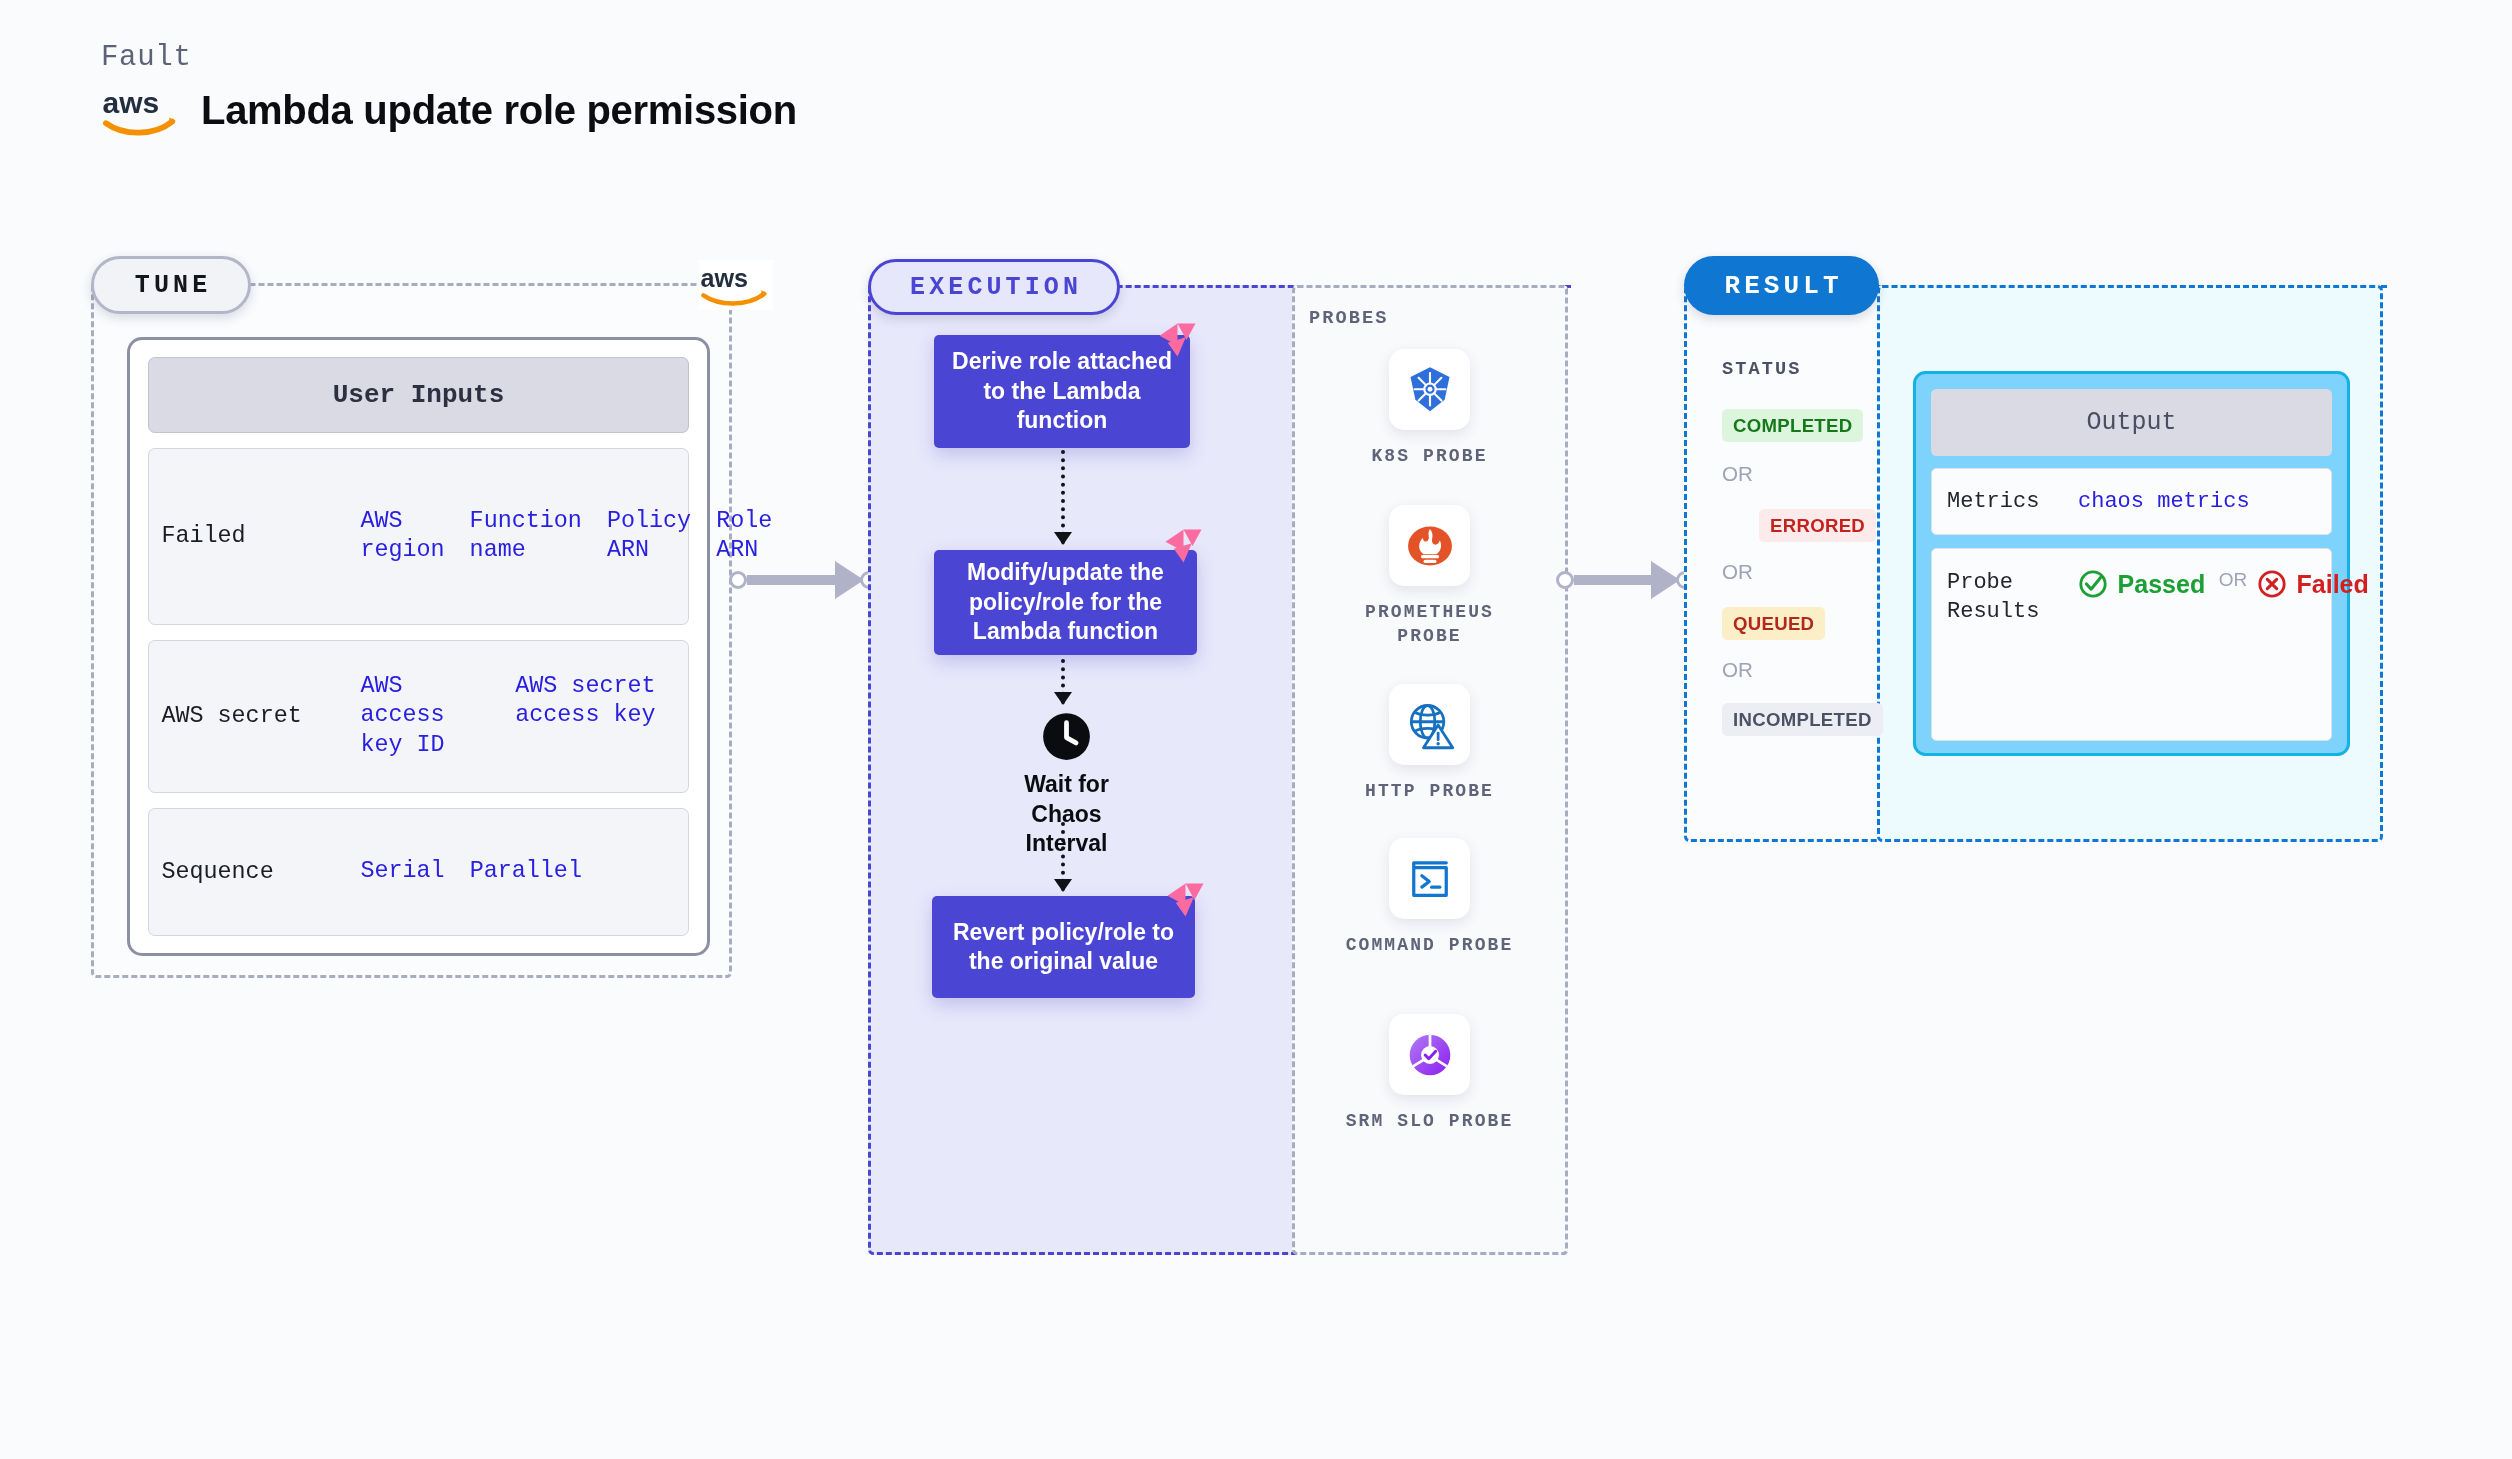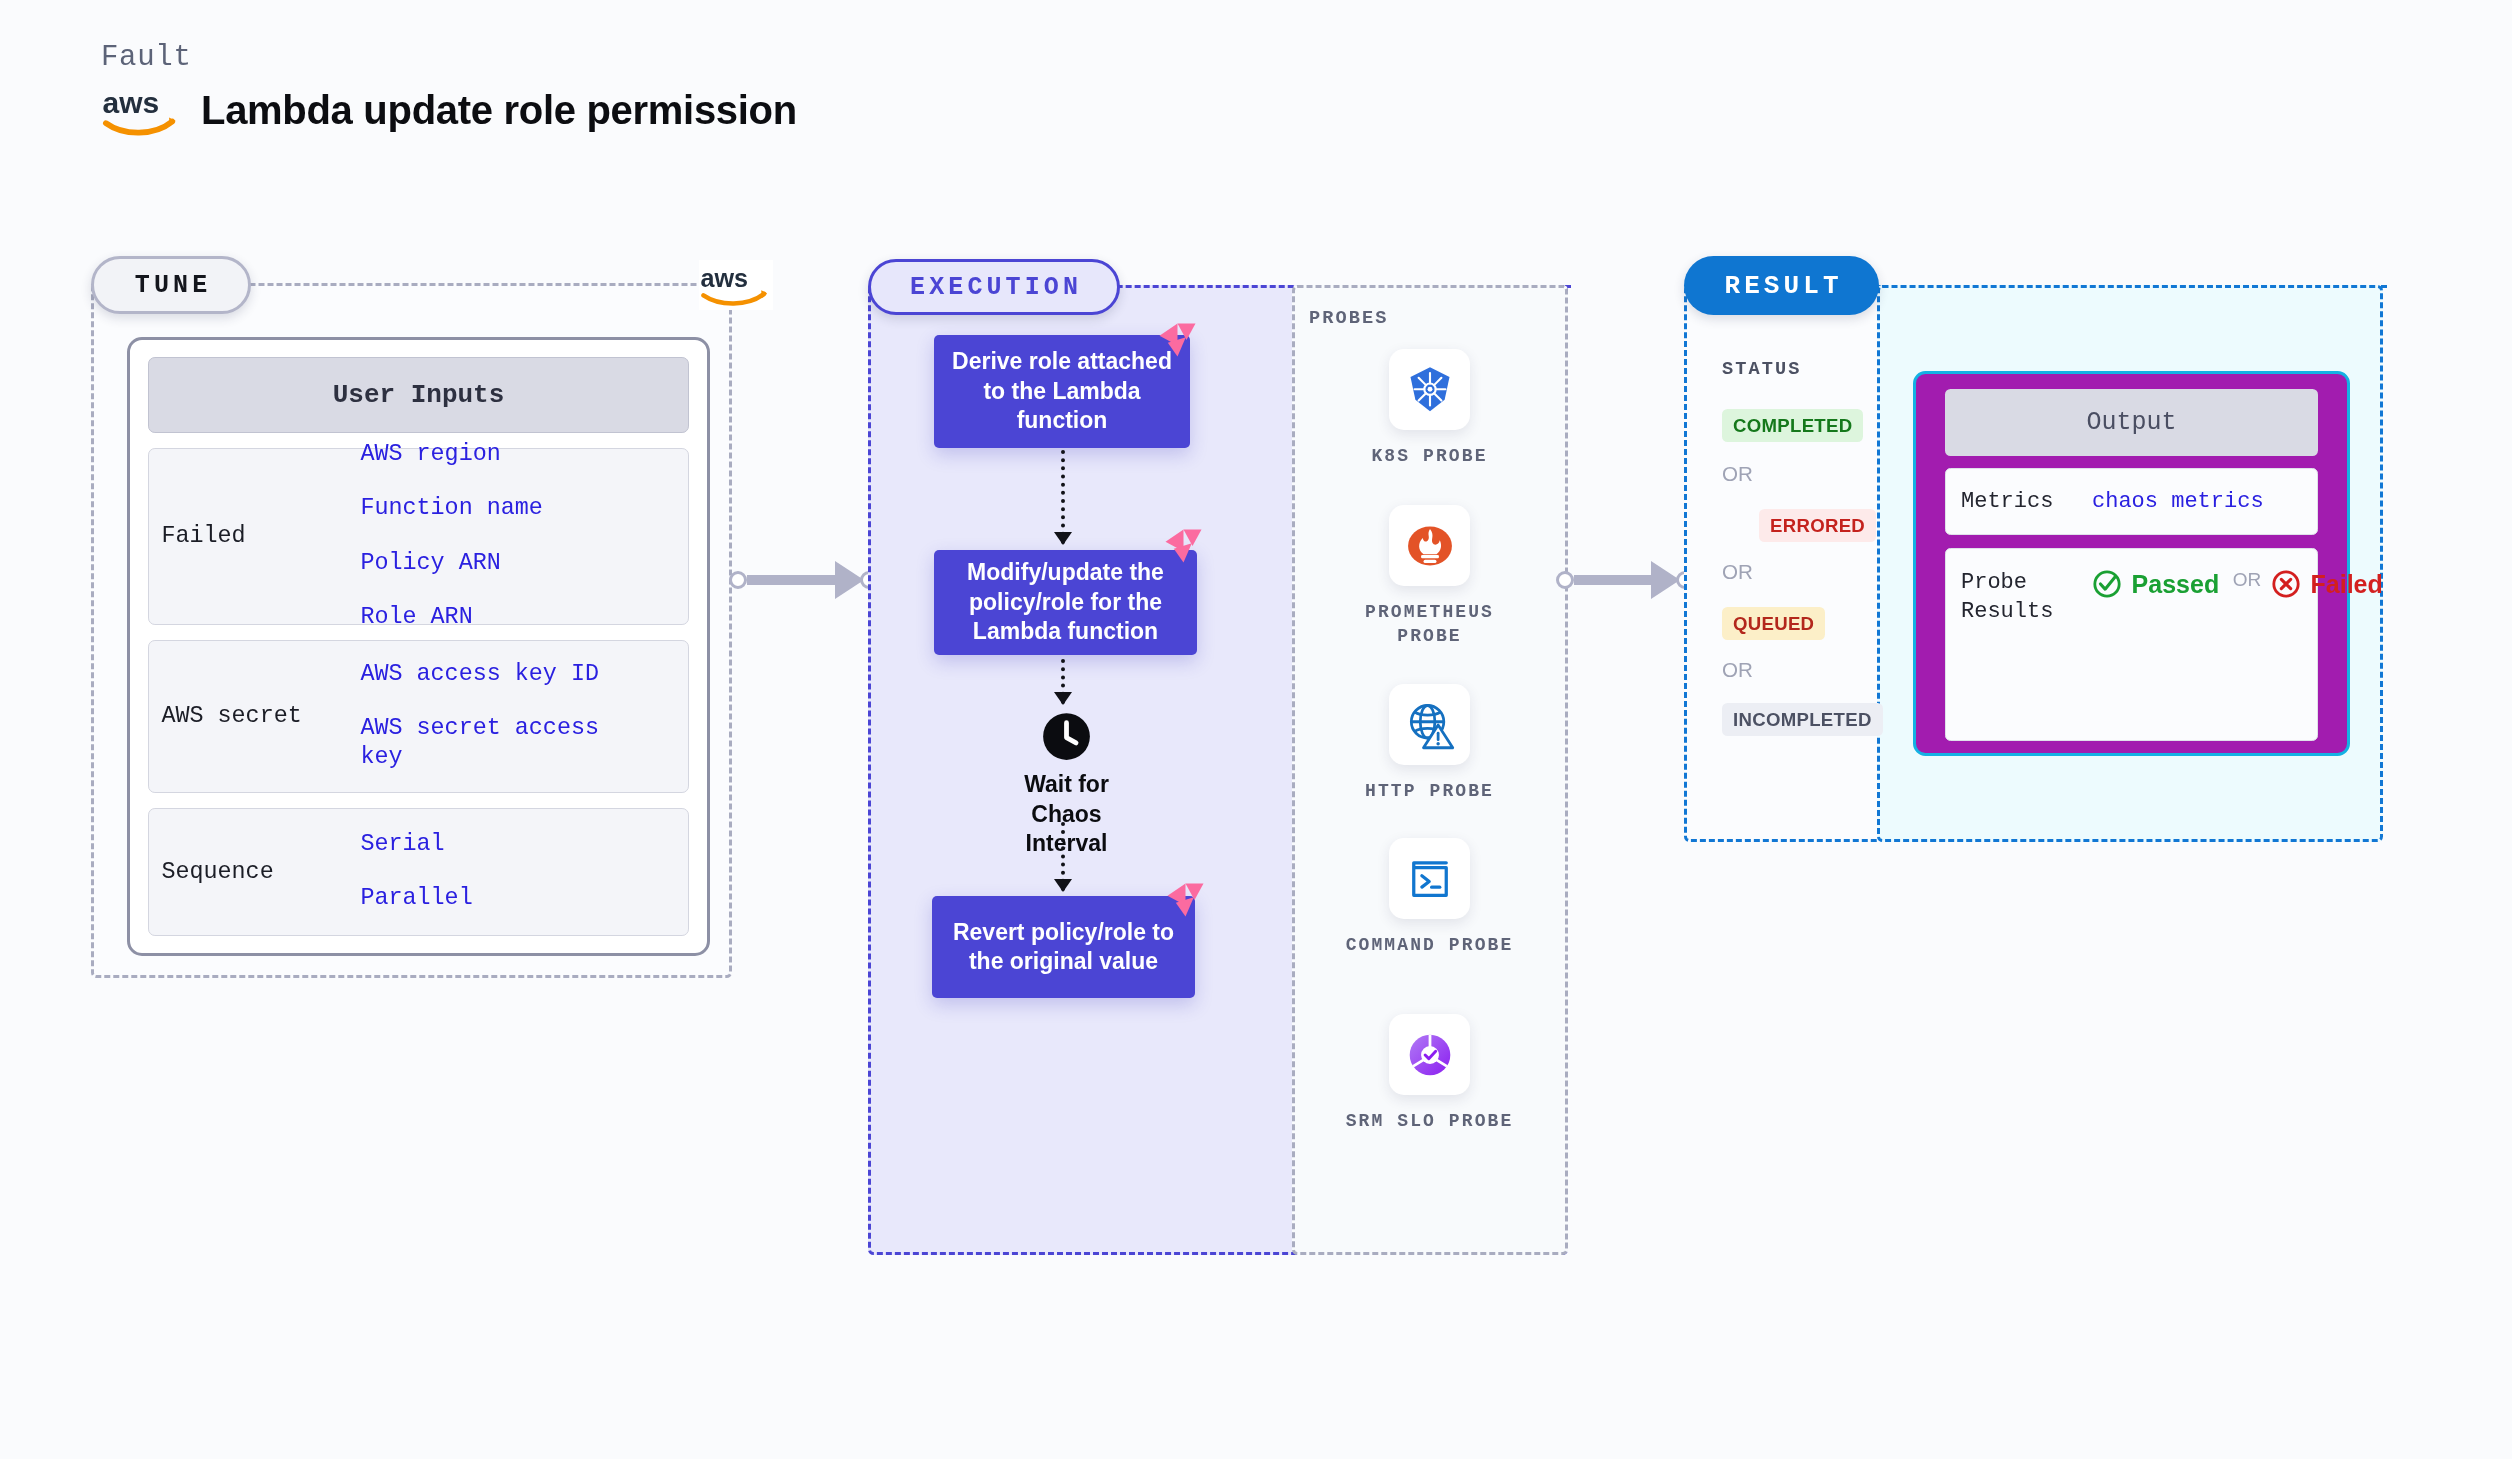--- a/index.html
+++ b/index.html
@@ -90,21 +90,21 @@
     background: #f4f5f9; border: 1.4px solid #d4d6e0; border-radius: 6.9px;
     display: flex; align-items: center;
     padding: 15px 12.4px;
   }
   .tune-group-label {
     width: 199px; flex: 0 0 199px;
     font-family: "Liberation Mono", monospace;
     font-size: 23.4px; color: #1b1d26;
   }
   .tune-group-values {
-    display: flex; flex-direction: column; gap: 25px;
+    display: flex; flex-direction: row; gap: 25px;
   }
   .tune-value {
     font-family: "Liberation Mono", monospace;
     font-size: 23.4px; color: #2a20e0; line-height: 1.24;
     max-width: 289px;
   }
   #group-common { height: 177px; }
   #group-secret { height: 153px; }
   #group-sequence { height: 128px; }
 
@@ -198,22 +198,22 @@
   #badge-errored   { left: 1722px; top: 509px; background:#fdeaea; color:#c4221d;margin-left:37px; }
   #or-2 { left: 1722px; top: 560px; }
   #badge-queued    { left: 1722px; top: 607px; background:#fcefc8; color:#b3271c; }
   #or-3 { left: 1722px; top: 658px; }
   #badge-incompleted { left: 1722px; top: 703px; background:#eceef4; color:#4c5163; }
 
   
   #output-card {
     position: absolute; left: 1913px; top: 371px;
     width: 437px; height: 385px;
-    background: #a21caf; border: 3.4px solid #14b1e3;
-    border-radius: 12.4px; padding: 15px 29px;
+    background: #7dd3fc; border: 3.4px solid #14b1e3;
+    border-radius: 12.4px; padding: 15px 15px;
   }
   #output-header {
     background: #d9dae4; border-radius: 5.5px; height: 67px;
     display: flex; align-items: center; justify-content: center;
     font-family: "Liberation Mono", monospace;
     font-size: 25px; color: #4a4e62;
   }
   .output-row {
     margin-top: 12.4px; background: #fbfcfe;
     border: 1.4px solid #dfe1ea; border-radius: 5.5px;

